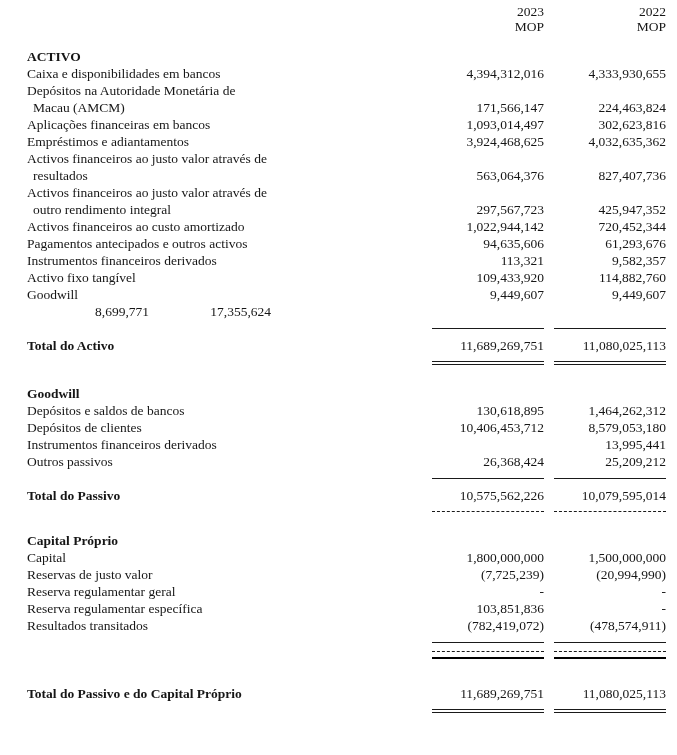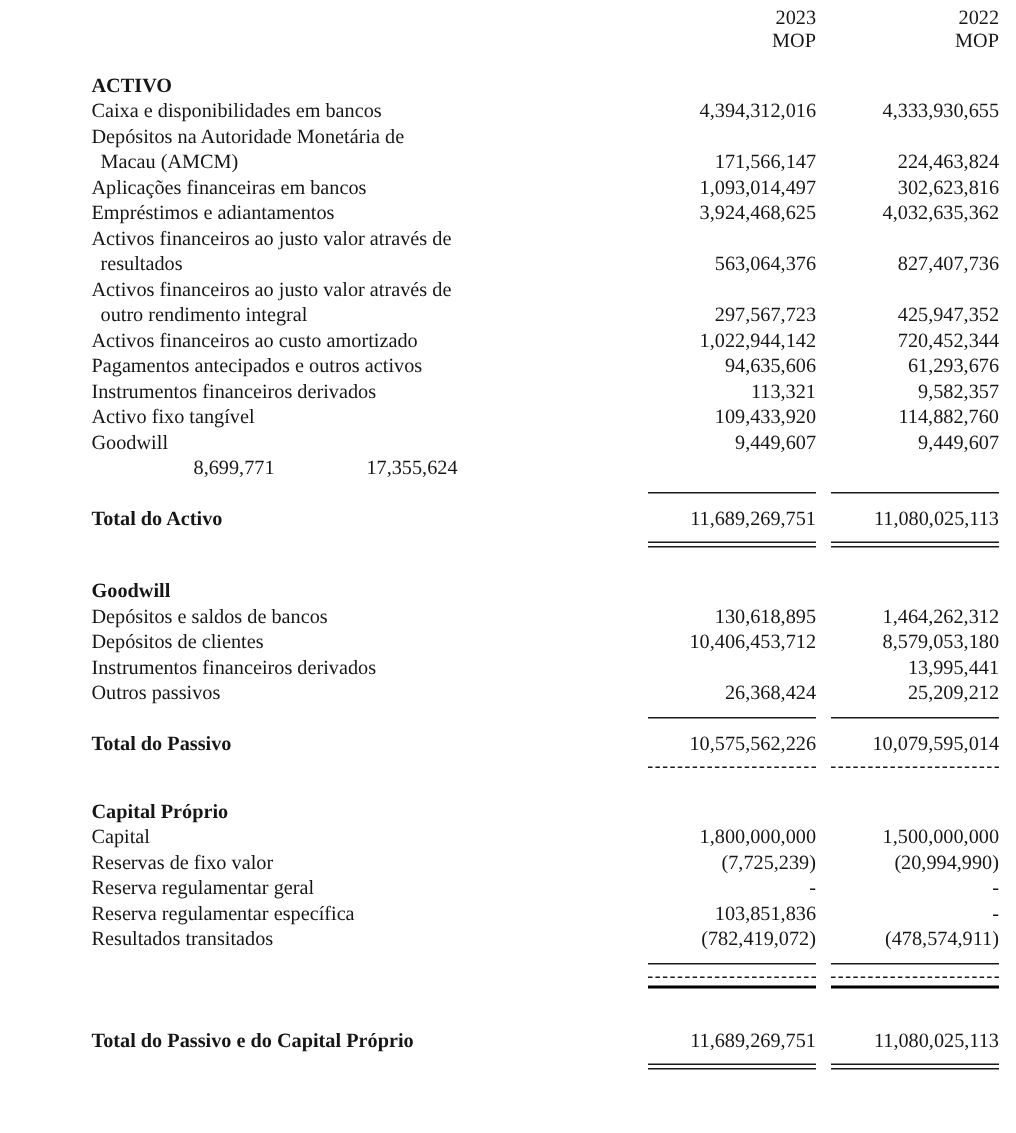--- a/index.html
+++ b/index.html
@@ -4,21 +4,21 @@
 <style>
   * { box-sizing: border-box; }
   html, body { margin: 0; padding: 0; }
   body {
     width: 677px; height: 755px; background: #ffffff; color: #161616;
     font-family: "Liberation Serif", "DejaVu Serif", serif;
     font-size: 13.5px; line-height: 17px;
     -webkit-font-smoothing: antialiased;
   }
   .sheet { padding: 4px 11px 0 27px; }
-  .row { display: flex; align-items: flex-end; margin-left: 34px; }
+  .row { display: flex; align-items: flex-end; }
   .lbl { flex: 1 1 auto; min-width: 0; }
   .num { flex: 0 0 122px; text-align: right; white-space: nowrap; }
   .bold { font-weight: bold; }
   .lbl2 { padding-left: 6px; }
   .hdr { align-items: flex-start; margin-bottom: 14px; }
   .hdr .num div { line-height: 15px; }
   .sec-gap { margin-top: 20px; }
   .rule { width: 112px; margin-left: auto; }
   .r-single { border-top: 1px solid #1a1a1a; }
   .r-double { height: 4px; border-top: 1px solid #1a1a1a; border-bottom: 1px solid #1a1a1a; }
@@ -218,21 +218,21 @@
       <div class="lbl bold">Capital Próprio</div>
     </div>
 
     <div class="row">
       <div class="lbl">Capital</div>
       <div class="num">1,800,000,000</div>
       <div class="num">1,500,000,000</div>
     </div>
 
     <div class="row">
-      <div class="lbl">Reservas de fixo valor</div>
+      <div class="lbl">Reservas de justo valor</div>
       <div class="num">(7,725,239)</div>
       <div class="num">(20,994,990)</div>
     </div>
 
     <div class="row">
       <div class="lbl">Reserva regulamentar geral</div>
       <div class="num">-</div>
       <div class="num">-</div>
     </div>
 

